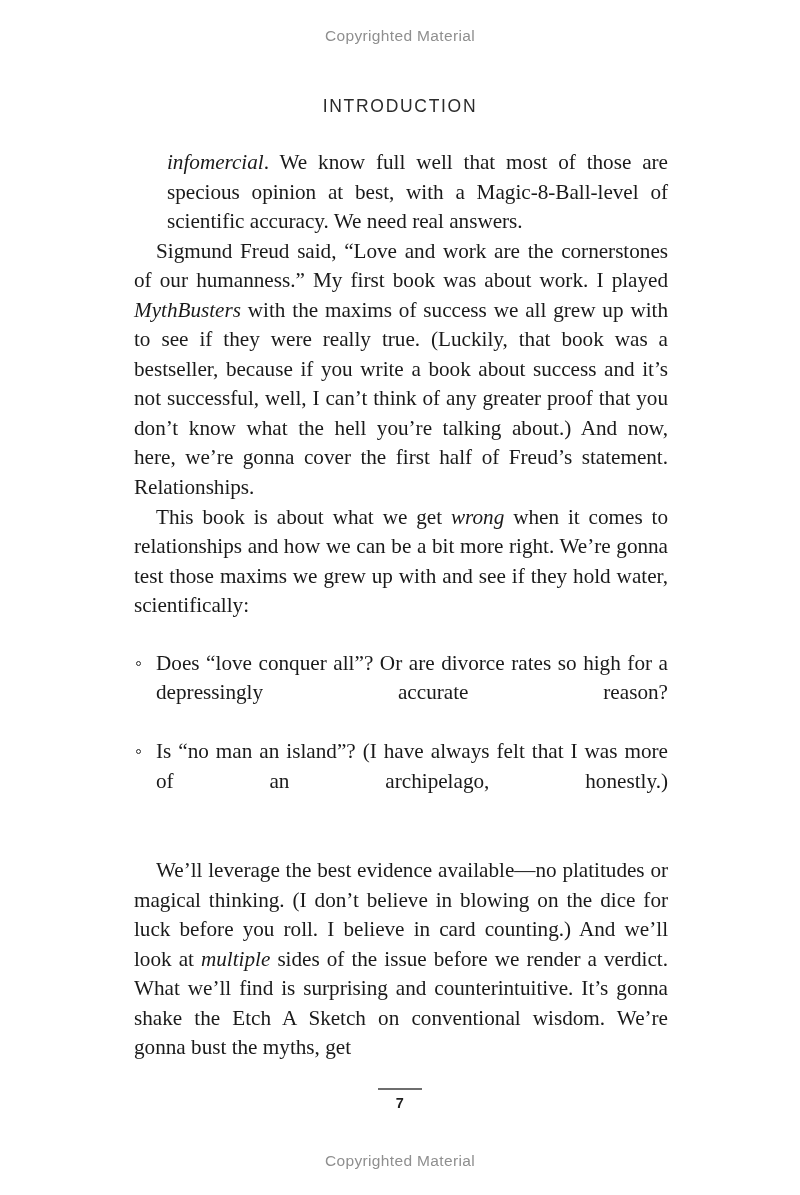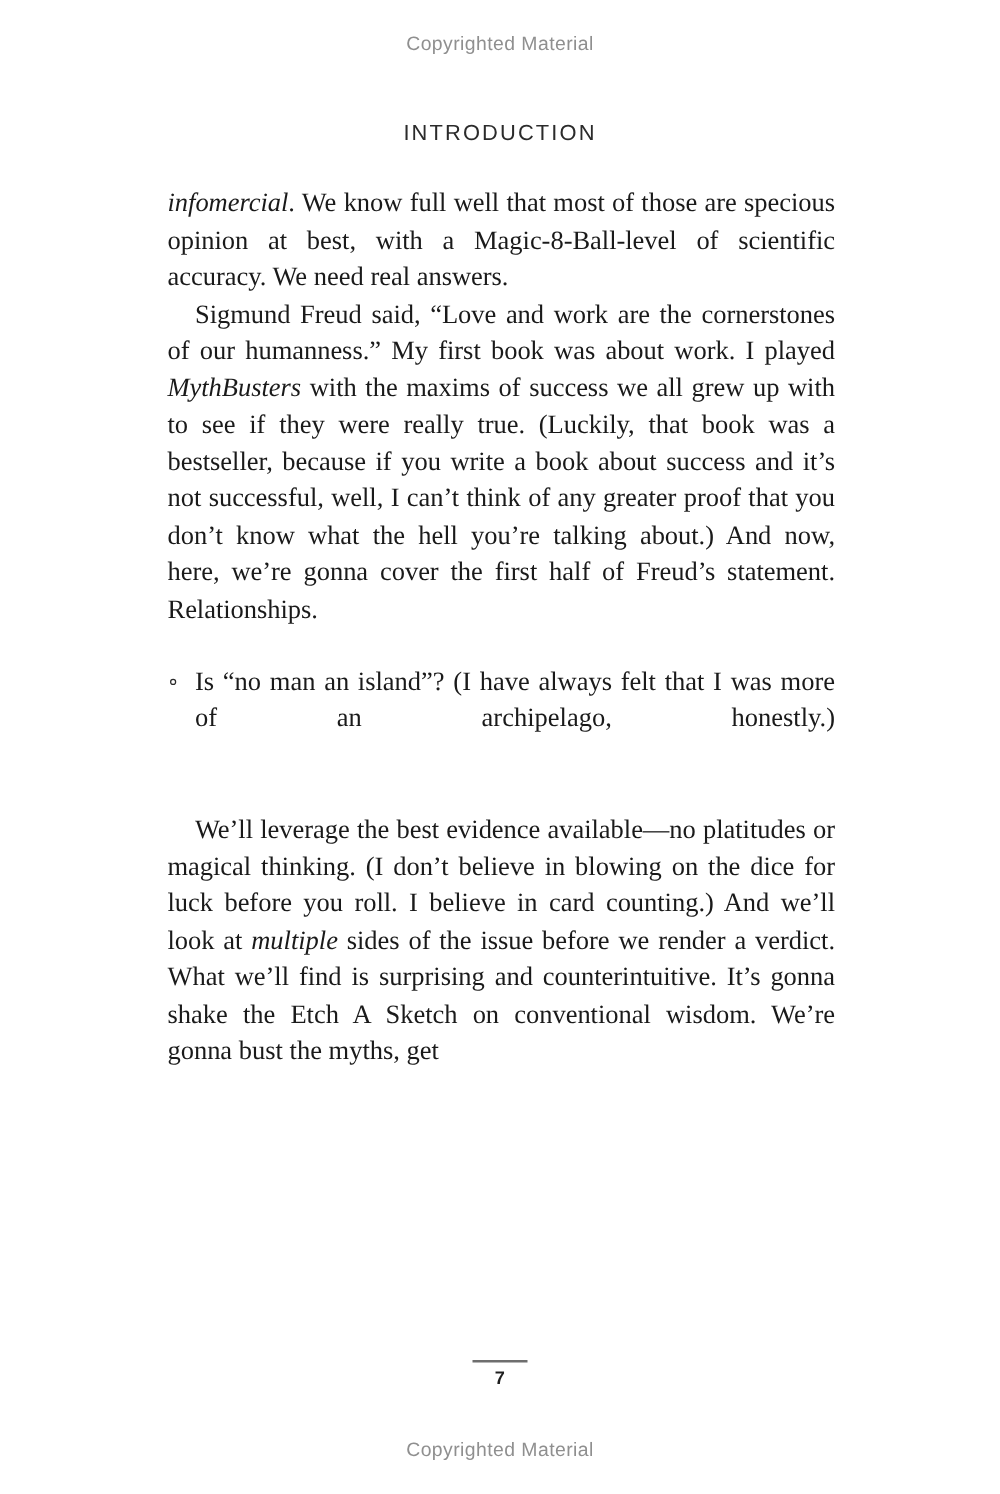--- a/index.html
+++ b/index.html
@@ -66,21 +66,21 @@
     margin: 0;
     font-size: 21.2px;
     line-height: 29.55px;
     text-align: justify;
     text-justify: inter-word;
     hyphens: none;
     letter-spacing: -0.02px;
     word-spacing: 0.1px;
   }
   p.indent { text-indent: 22px; }
-  p.no-indent { text-indent: 0; }
+  p.no-indent { text-indent: 0; margin-left: 33px; }
 
   i, em { font-style: italic; }
 
   
   ul.question-list {
     list-style: none;
     margin: 28px 0 0 0;
     padding: 0;
   }
   ul.question-list li {
@@ -143,22 +143,27 @@
 <div class="page">
 
   <div class="watermark watermark-top">Copyrighted Material</div>
 
   <div class="chapter-title">INTRODUCTION</div>
 
   <div class="text-column">
     <div id="paras-before">
         <p class="body-para no-indent"><i>infomercial</i>. We know full well that most of those are specious opinion at best, with a Magic-8-Ball-level of scientific accuracy. We need real answers.</p>
         <p class="body-para indent">Sigmund Freud said, “Love and work are the cornerstones of our humanness.” My first book was about work. I played <i>MythBusters</i> with the maxims of success we all grew up with to see if they were really true. (Luckily, that book was a bestseller, because if you write a book about success and it’s not successful, well, I can’t think of any greater proof that you don’t know what the hell you’re talking about.) And now, here, we’re gonna cover the first half of Freud’s statement. Relationships.</p>
+        <p class="body-para indent">This book is about what we get <i>wrong</i> when it comes to relationships and how we can be a bit more right. We’re gonna test those maxims we grew up with and see if they hold water, scientifically:</p>
       </div>
     <ul class="question-list" id="question-list">
+        <li>
+          <span class="bullet"></span>
+          <span class="li-text">Does “love conquer all”? Or are divorce rates so high for a depressingly accurate reason?</span>
+        </li>
         <li>
           <span class="bullet"></span>
           <span class="li-text">Is “no man an island”? (I have always felt that I was more of an archipelago, honestly.)</span>
         </li>
       </ul>
     <div id="paras-after" class="after-list">
         <p class="body-para indent">We’ll leverage the best evidence available—no platitudes or magical thinking. (I don’t believe in blowing on the dice for luck before you roll. I believe in card counting.) And we’ll look at <i>multiple</i> sides of the issue before we render a verdict. What we’ll find is surprising and counterintuitive. It’s gonna shake the Etch A Sketch on conventional wisdom. We’re gonna bust the myths, get</p>
       </div>
   </div>
 

